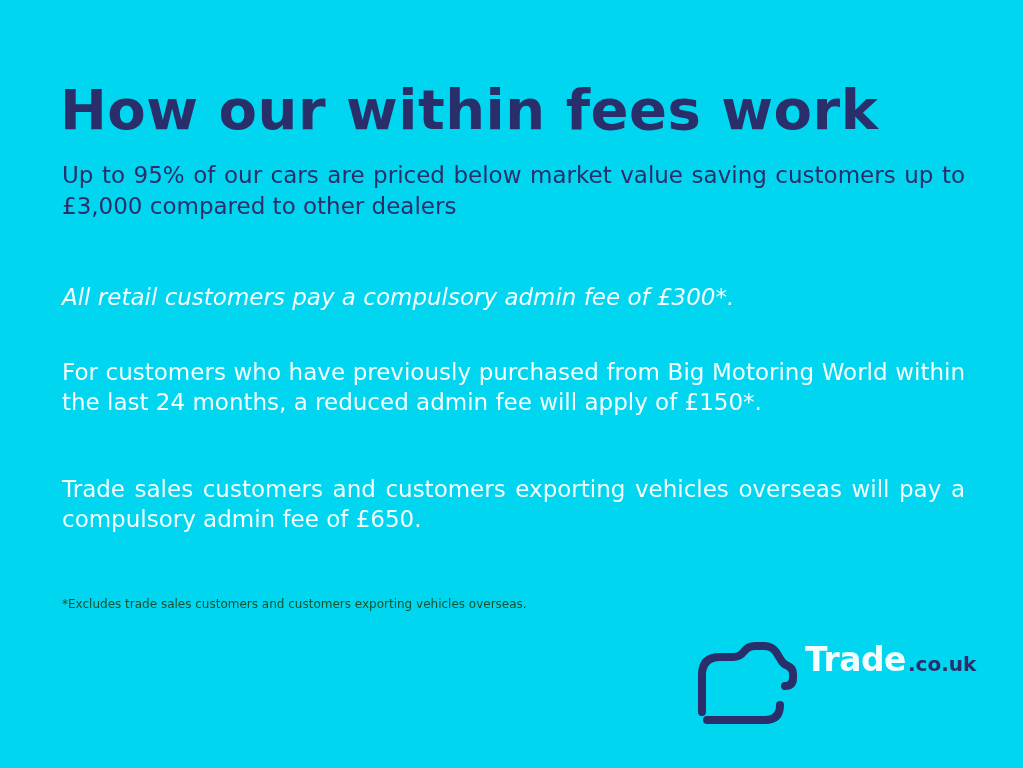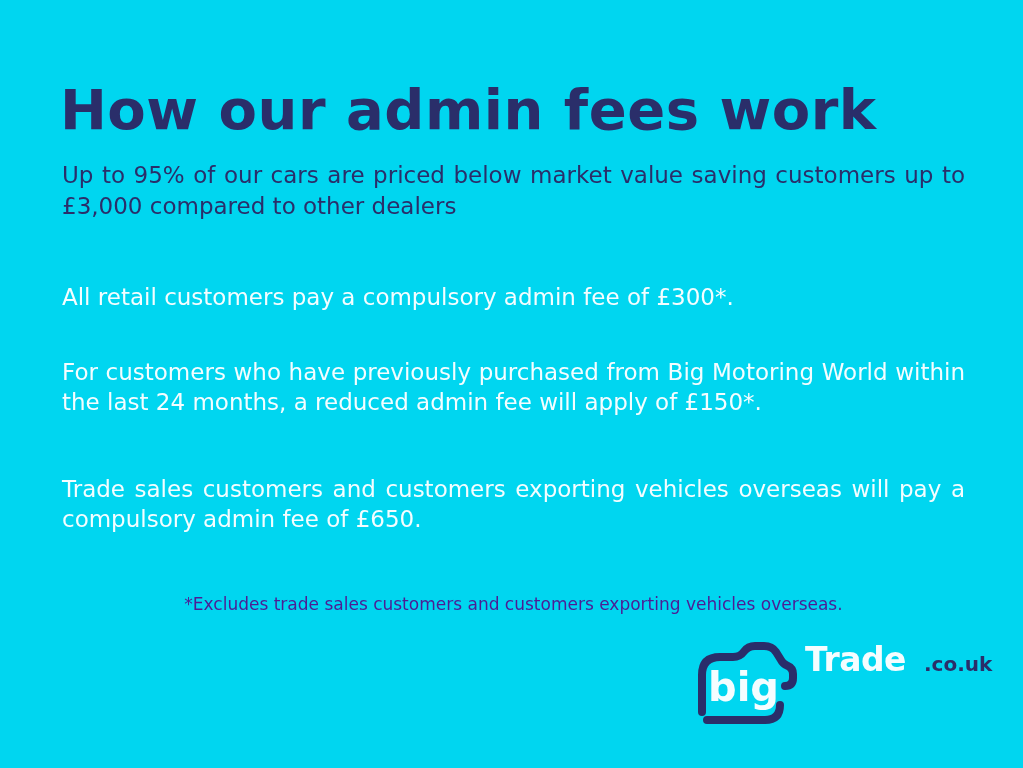--- a/index.html
+++ b/index.html
@@ -37,32 +37,32 @@
   }
   .body {
     position: absolute;
     left: 62px;
     width: 903px;
     font-size: 23px;
     line-height: 30px;
     color: #F4FDFF;
     text-align: justify;
   }
-  .para-retail   { top: 282px; }
+  .para-retail   { top: 282px; font-style: italic; }
   .para-returning{ top: 349px; margin-top: 8px; }
   .para-trade    { top: 474px; }
   .footnote {
     position: absolute;
     right: 58px;
     top: 593px;
     width: 903px;
-    font-size: 17px;
+    font-size: 12px;
     line-height: 22px;
-    color: #4c1d95;
-    text-align: center;
+    color: #14532d;
+    text-align: left;
   }
   .logo {
     position: absolute;
     left: 693px;
     top: 640px;
     width: 300px;
     height: 100px;
   }
   .logo-car {
     position: absolute;
@@ -97,47 +97,46 @@
   .logo-line2 {
     font-size: 33px;
     line-height: 35px;
     font-weight: bold;
     letter-spacing: -0.5px;
   }
   .logo-suffix {
     font-size: 20px;
     font-weight: bold;
     color: #2A2E6A;
-    margin-left: 18px;
+    margin-left: 2px;
   }
 </style>
 </head>
 <body>
 
 <div class="page">
 
-  <h1 class="heading">How our admin fees work</h1>
+  <h1 class="heading">How our within fees work</h1>
 
   <p class="subheading">Up to 95% of our cars are priced below market value saving customers up to £3,000 compared to other dealers</p>
 
   <p class="body para-retail">All retail customers pay a compulsory admin fee of £300*.</p>
 
   <p class="body para-returning">For customers who have previously purchased from Big Motoring World within the last 24 months, a reduced admin fee will apply of £150*.</p>
 
   <p class="body para-trade">Trade sales customers and customers exporting vehicles overseas will pay a compulsory admin fee of £650.</p>
 
   <p class="footnote">*Excludes trade sales customers and customers exporting vehicles overseas.</p>
 
   <div class="logo">
     <div class="logo-car">
       <svg width="106" height="90" viewBox="0 0 106 90" fill="none" xmlns="http://www.w3.org/2000/svg">
         <path d="M9 70 L9 33 Q9 15 27 15 L40 15 Q47 15 51 9.5 Q55 4 62 4 L71 4 Q79 4 83 10 L88 18 Q90 22 94 23.5 Q100 26 100 32 L100 36 Q100 44 92 44" stroke="#2A2E6A" stroke-width="8" stroke-linecap="round" stroke-linejoin="round" fill="none"></path>
         <path d="M14 78 L72 78 Q87 78 87 63" stroke="#2A2E6A" stroke-width="8" stroke-linecap="round" stroke-linejoin="round" fill="none"></path>
       </svg>
-      <span class="logo-big">big</span>
     </div>
     <div class="logo-text">
       <div class="logo-line2-row">
         <span class="logo-line2">Trade</span>
         <span class="logo-suffix">.co.uk</span>
       </div>
     </div>
   </div>
 
 </div>

